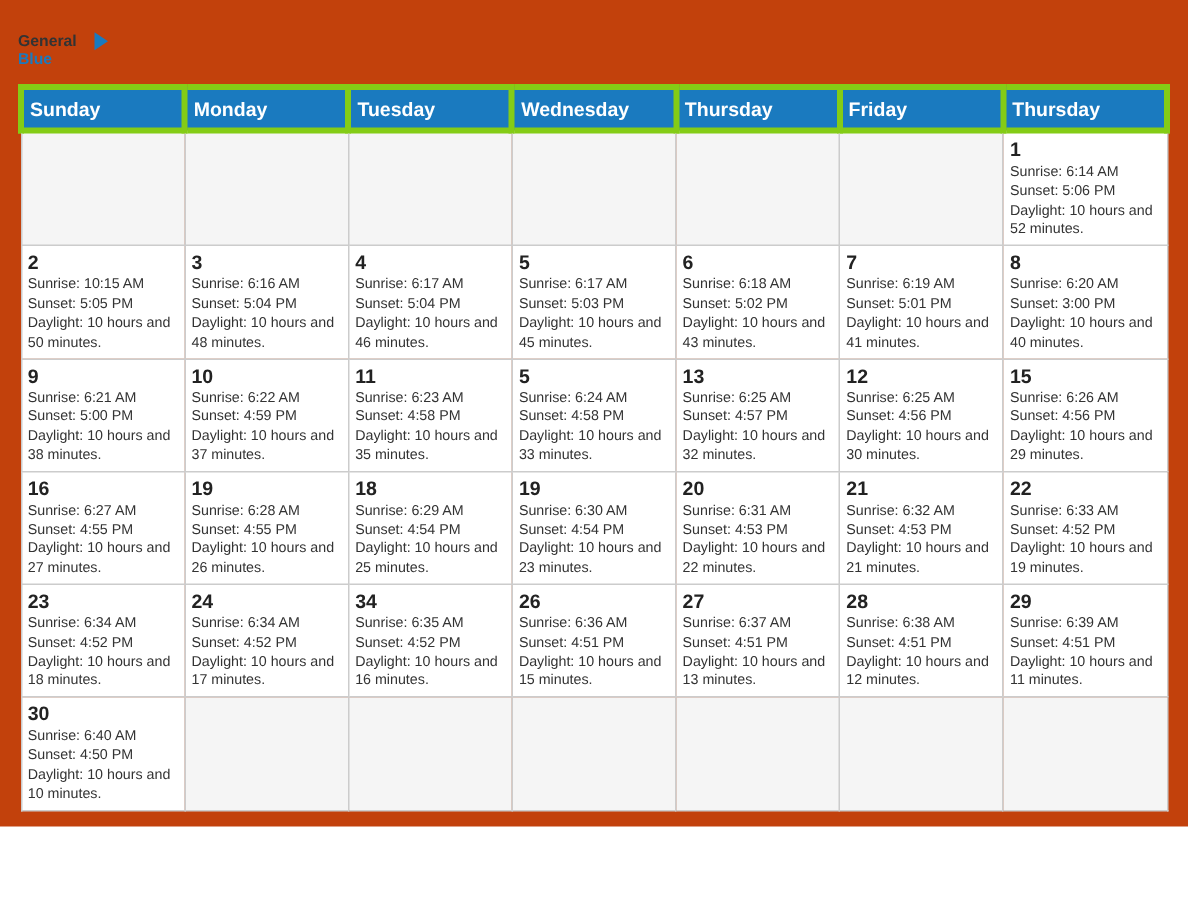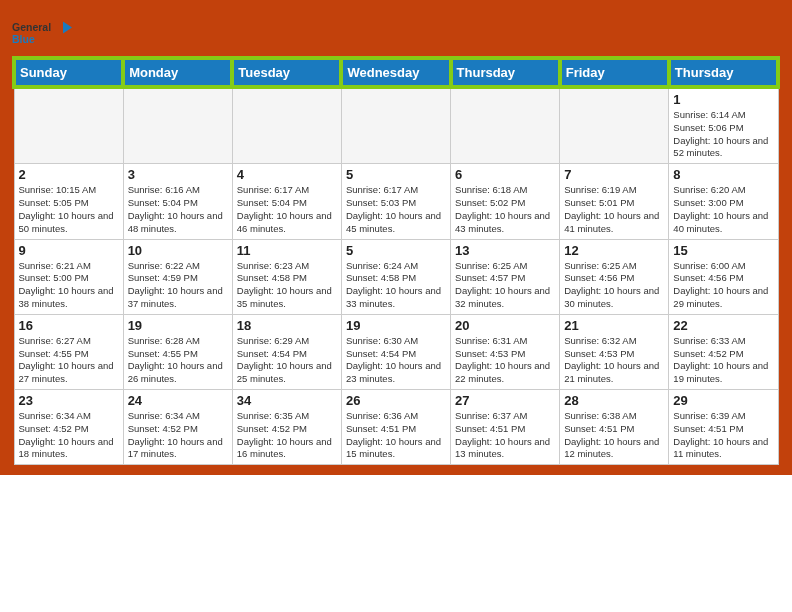--- a/index.html
+++ b/index.html
@@ -206,21 +206,21 @@
 Daylight: 10 hours and 32 minutes.</div>
           </td>
           <td>
             <span class="day-number">12</span>
             <div class="day-info">Sunrise: 6:25 AM
 Sunset: 4:56 PM
 Daylight: 10 hours and 30 minutes.</div>
           </td>
           <td>
             <span class="day-number">15</span>
-            <div class="day-info">Sunrise: 6:00 AM
+            <div class="day-info">Sunrise: 6:26 AM
 Sunset: 4:56 PM
 Daylight: 10 hours and 29 minutes.</div>
           </td>
         </tr>
         <tr>
           <td>
             <span class="day-number">16</span>
             <div class="day-info">Sunrise: 6:27 AM
 Sunset: 4:55 PM
 Daylight: 10 hours and 27 minutes.</div>
@@ -298,16 +298,30 @@
             <div class="day-info">Sunrise: 6:38 AM
 Sunset: 4:51 PM
 Daylight: 10 hours and 12 minutes.</div>
           </td>
           <td>
             <span class="day-number">29</span>
             <div class="day-info">Sunrise: 6:39 AM
 Sunset: 4:51 PM
 Daylight: 10 hours and 11 minutes.</div>
           </td>
+        </tr>
+        <tr class="last-row">
+          <td class="has-data">
+            <span class="day-number">30</span>
+            <div class="day-info">Sunrise: 6:40 AM
+Sunset: 4:50 PM
+Daylight: 10 hours and 10 minutes.</div>
+          </td>
+          <td class="shaded"></td>
+          <td class="shaded"></td>
+          <td class="shaded"></td>
+          <td class="shaded"></td>
+          <td class="shaded"></td>
+          <td class="shaded"></td>
         </tr>
       </tbody>
   </table>
 </div>
 
 </body></html>

